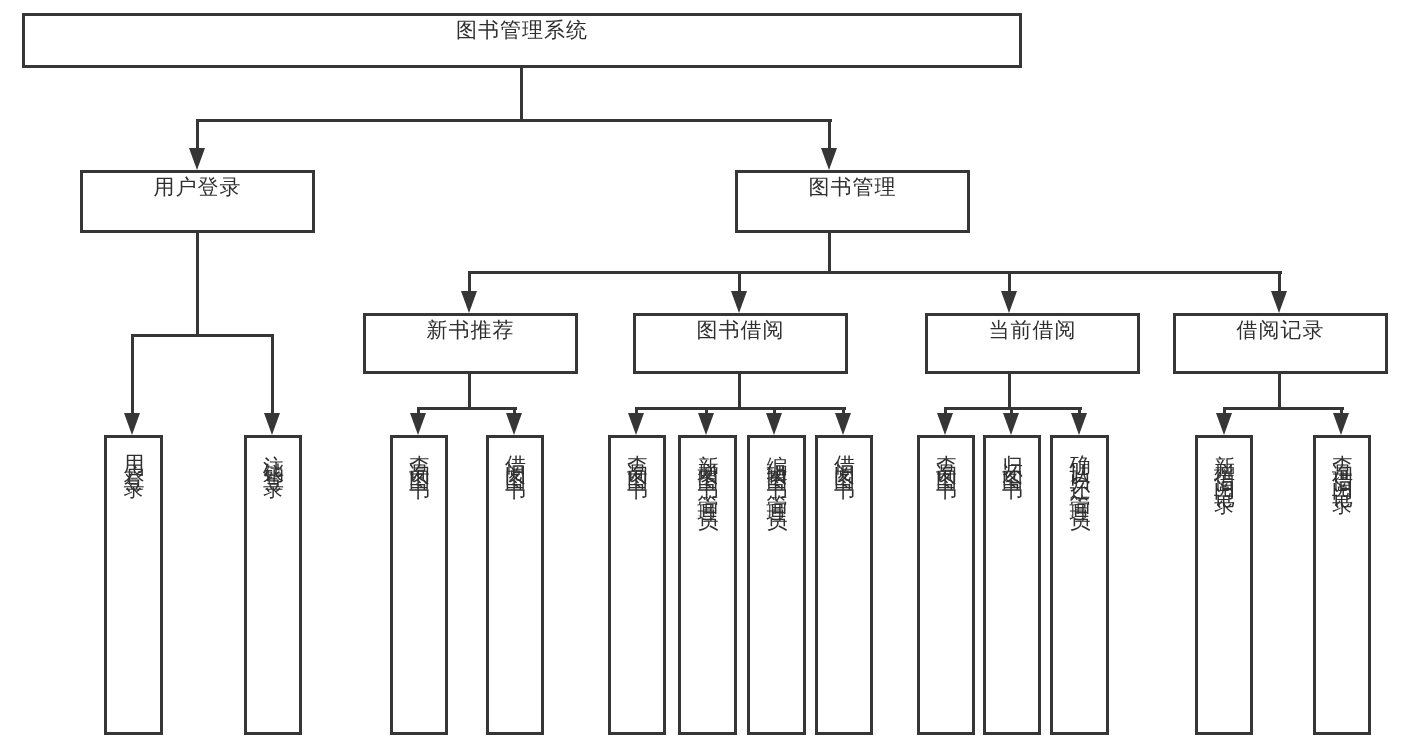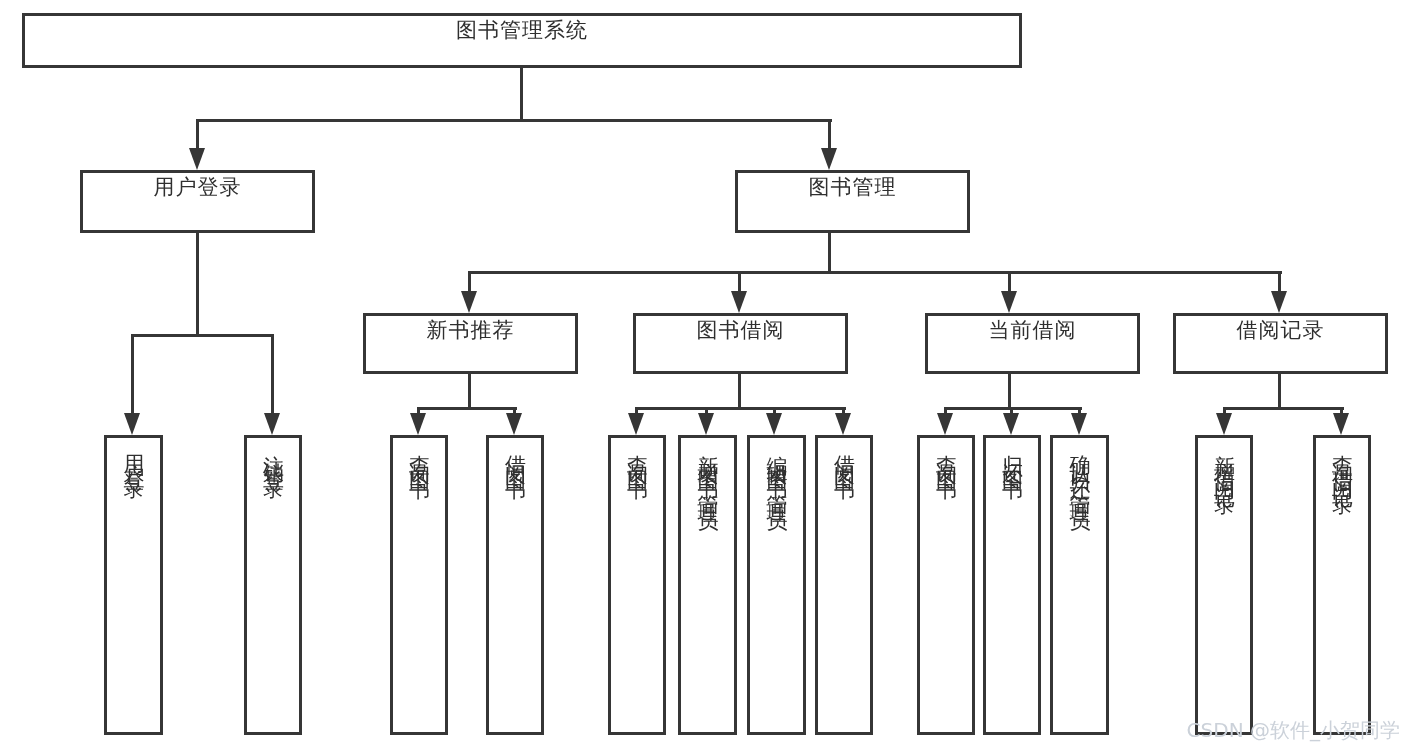--- a/index.html
+++ b/index.html
@@ -188,15 +188,14 @@
   <div class="lv" style="left:1078px; top:407px; height:10px;"></div>
   <div class="ar" style="left:1071px; top:413px;"></div>
 
   <div class="lv" style="left:1278px; top:374px; height:36px;"></div>
   <div class="lh" style="left:1223px; top:407px; width:121px;"></div>
   <div class="lv" style="left:1223px; top:407px; height:10px;"></div>
   <div class="ar" style="left:1216px; top:413px;"></div>
   <div class="lv" style="left:1340px; top:407px; height:10px;"></div>
   <div class="ar" style="left:1333px; top:413px;"></div>
 
-  <div class="watermark">CSDN @软件_小贺同学</div>
 
 </div>
 
 </body></html>

